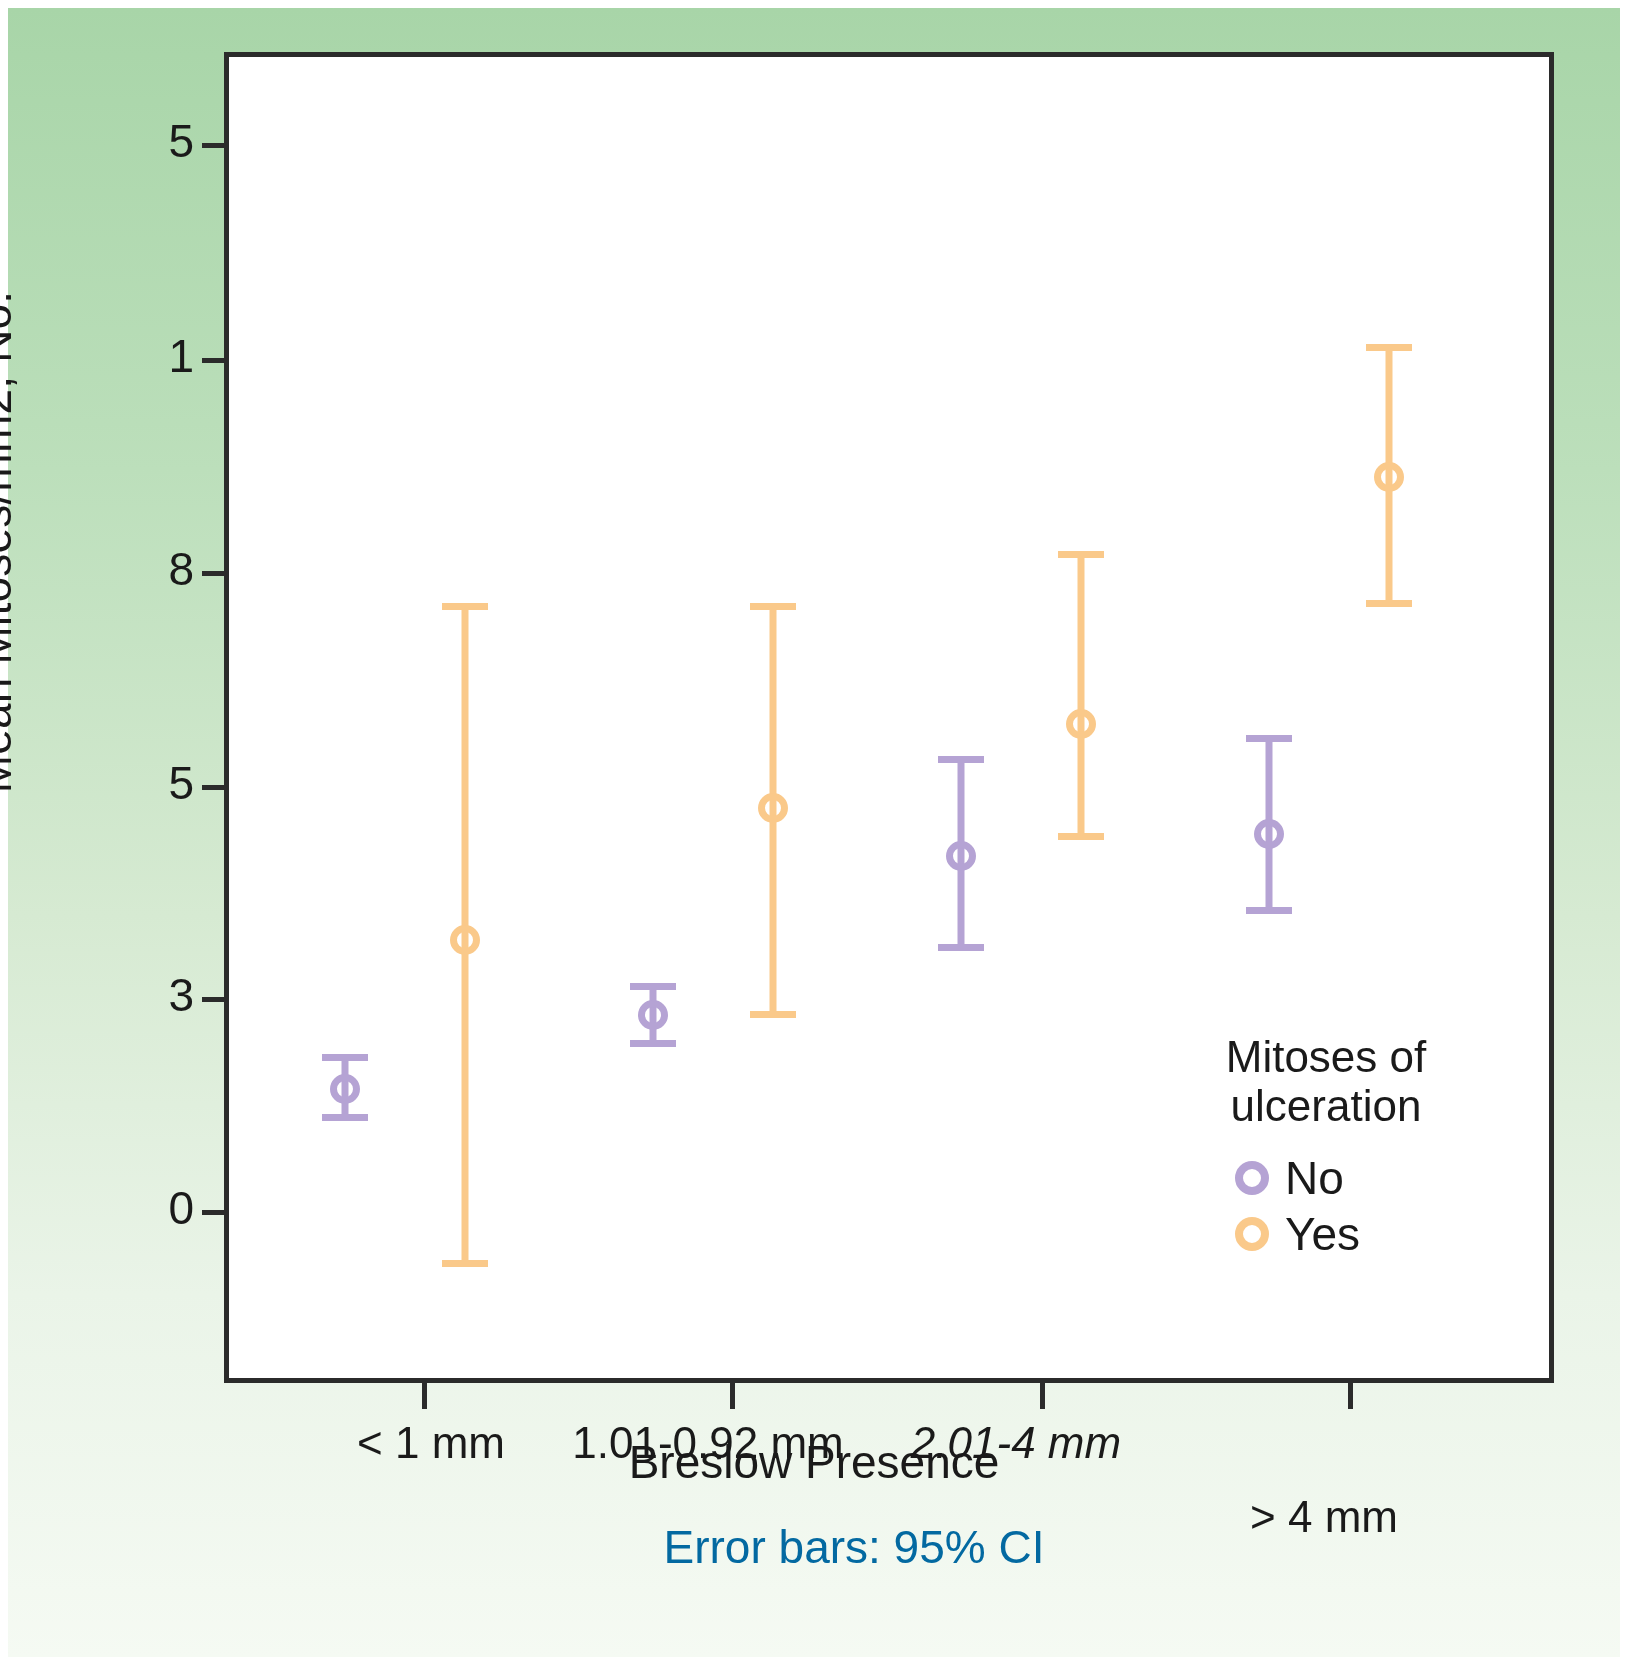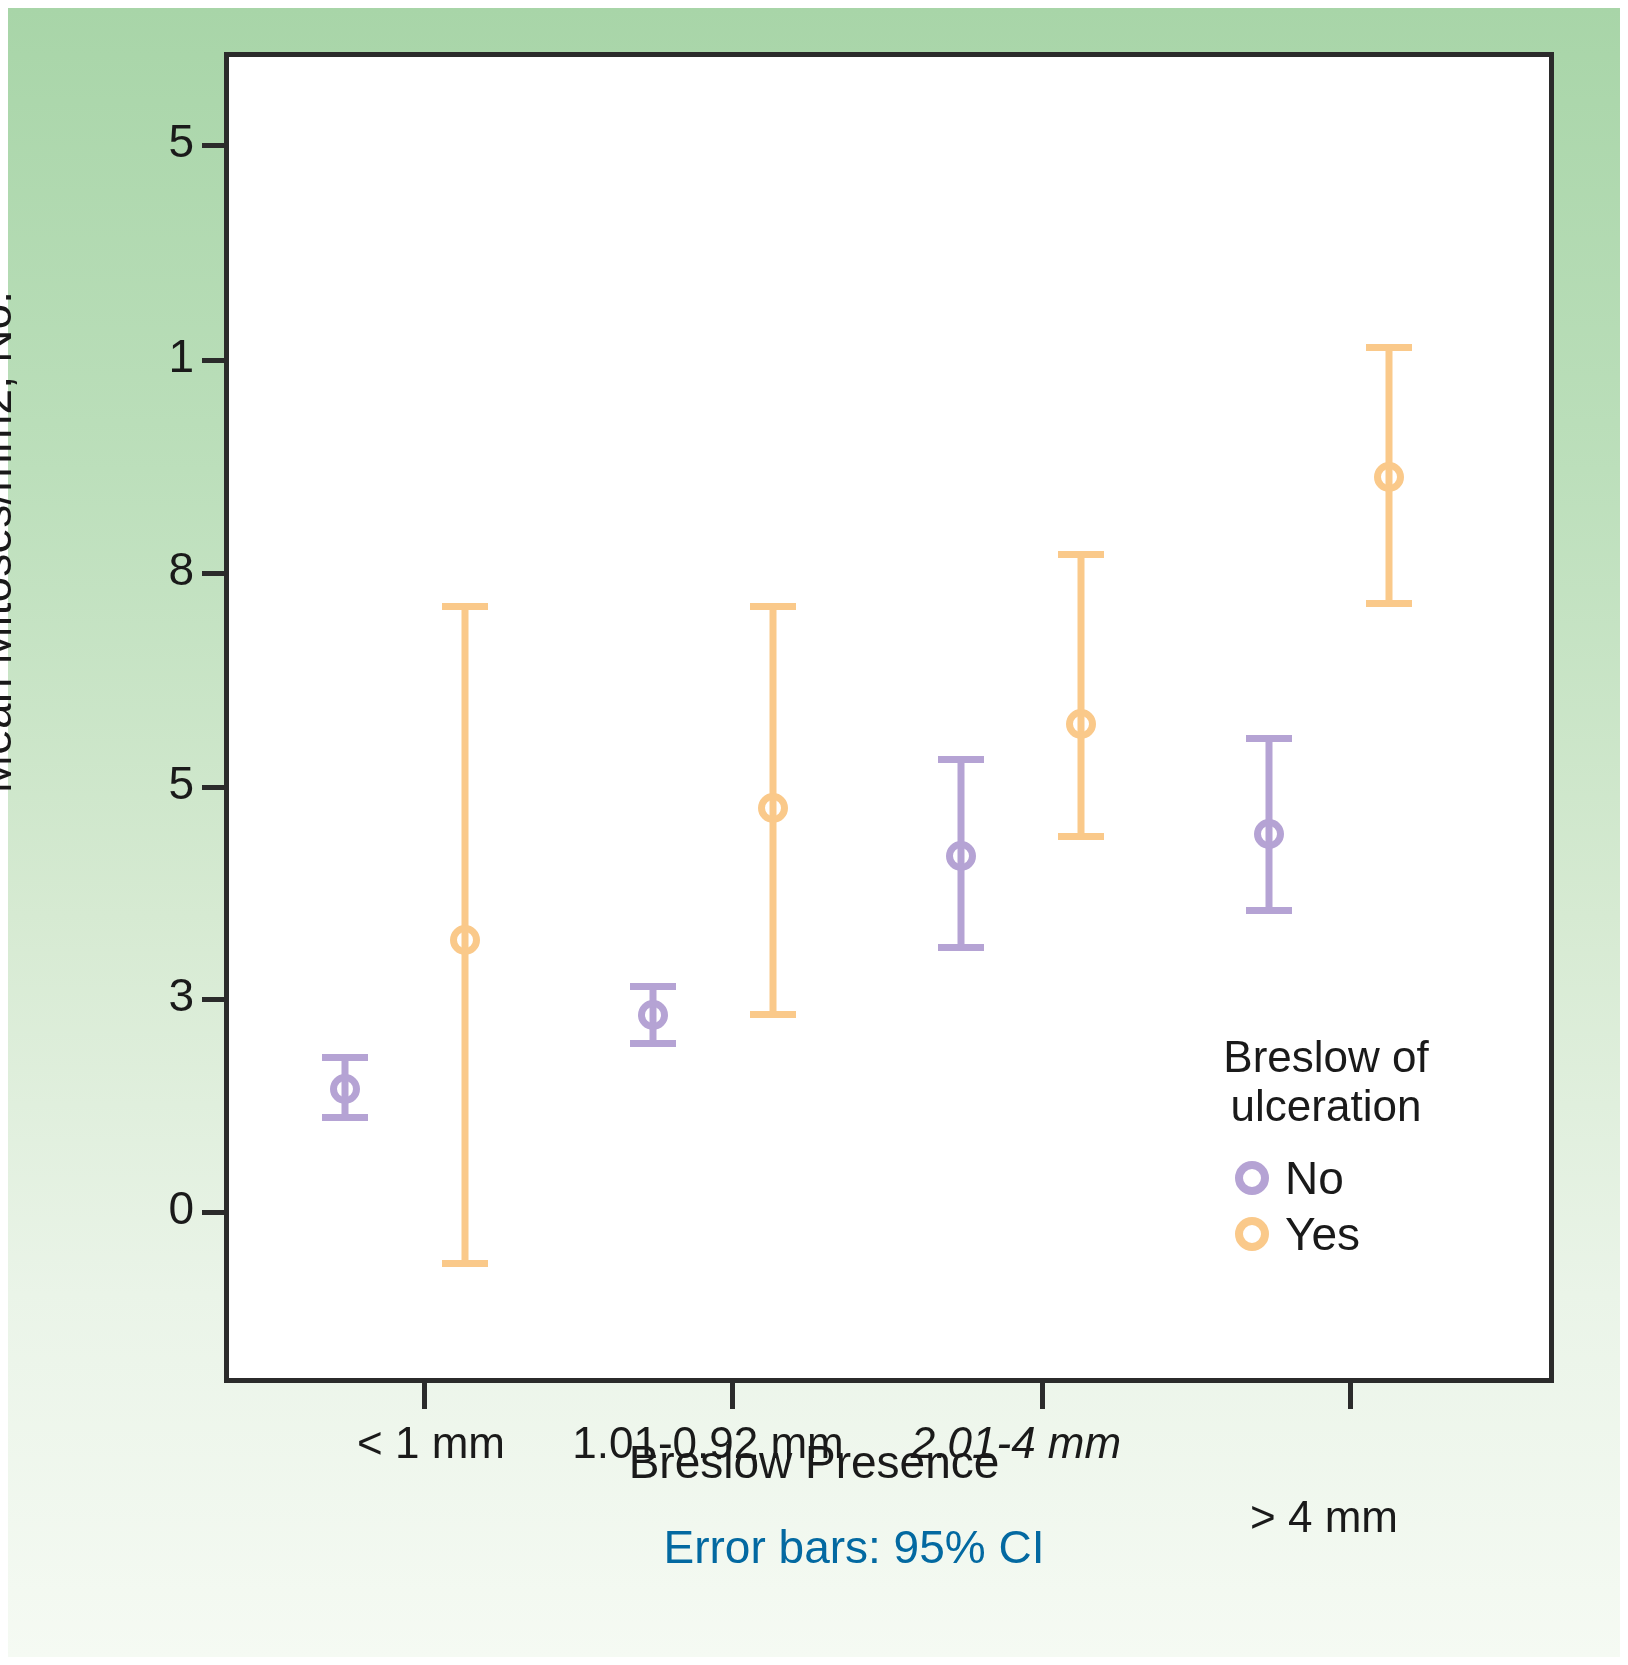--- a/index.html
+++ b/index.html
@@ -175,21 +175,21 @@
         <div class="errbar" style="left: 1135px; top: 286.5px; width: 50px; height: 263.033px;">
           <div class="stem" style="top: 0px; height: 263.033px; background: rgb(250, 201, 138);"></div>
           <div class="cap" style="top: 0px; background: rgb(250, 201, 138);"></div>
           <div class="cap" style="top: 256.033px; background: rgb(250, 201, 138);"></div>
           <div class="marker" style="top: 133.325px; border-color: rgb(250, 201, 138);"></div>
         </div>
       </div>
 
     <div id="legend">
       <div class="legend-title">
-        <div>Breslow of</div>
+        <div>Mitoses of</div>
         <div>ulceration</div>
       </div>
       <div class="legend-rows" id="legend-rows">
           <div class="legend-row">
             <span class="legend-swatch" style="border-color: rgb(181, 163, 212);"></span>
             <span class="legend-text">No</span>
           </div>
           <div class="legend-row">
             <span class="legend-swatch" style="border-color: rgb(250, 201, 138);"></span>
             <span class="legend-text">Yes</span>

